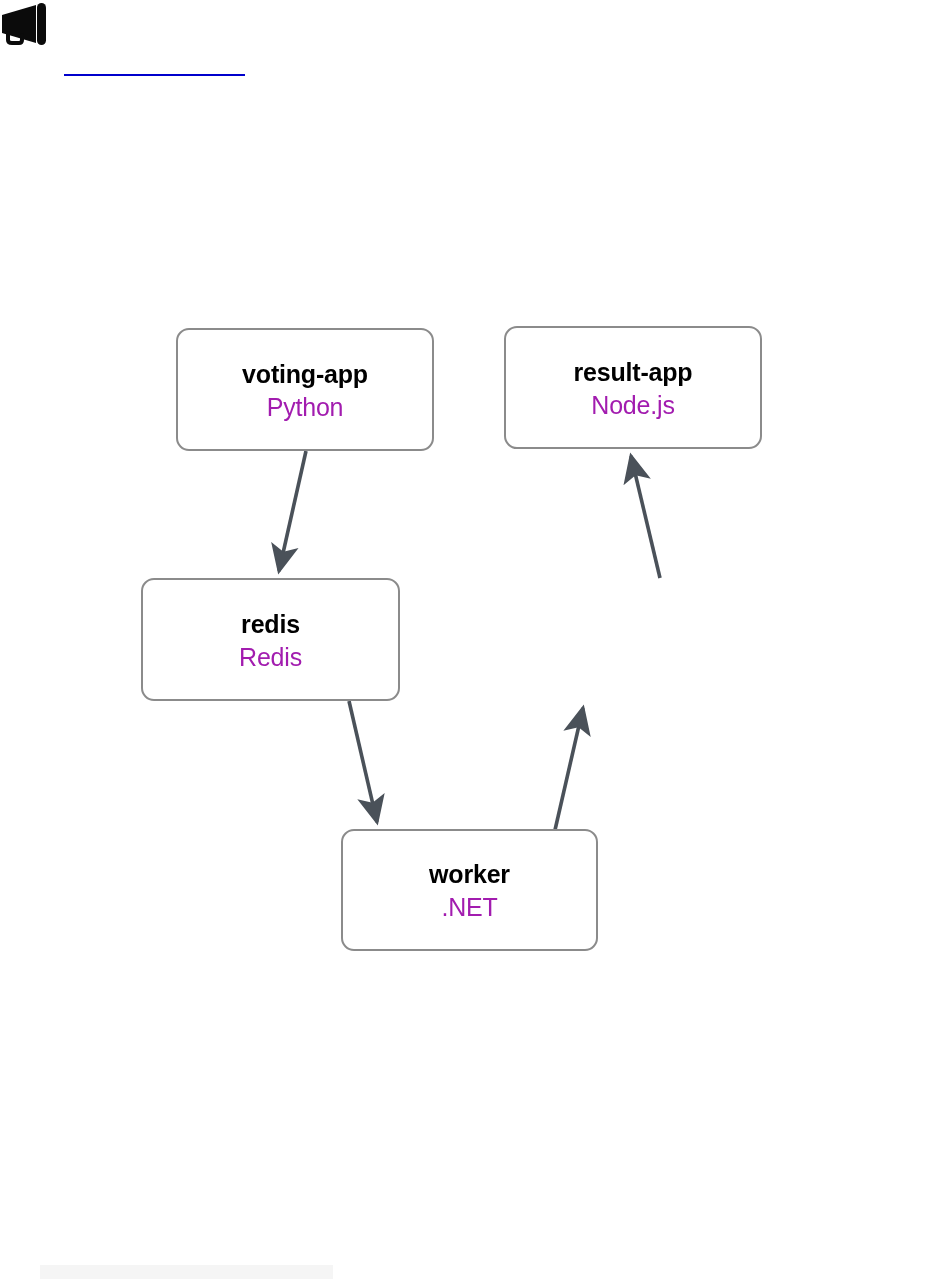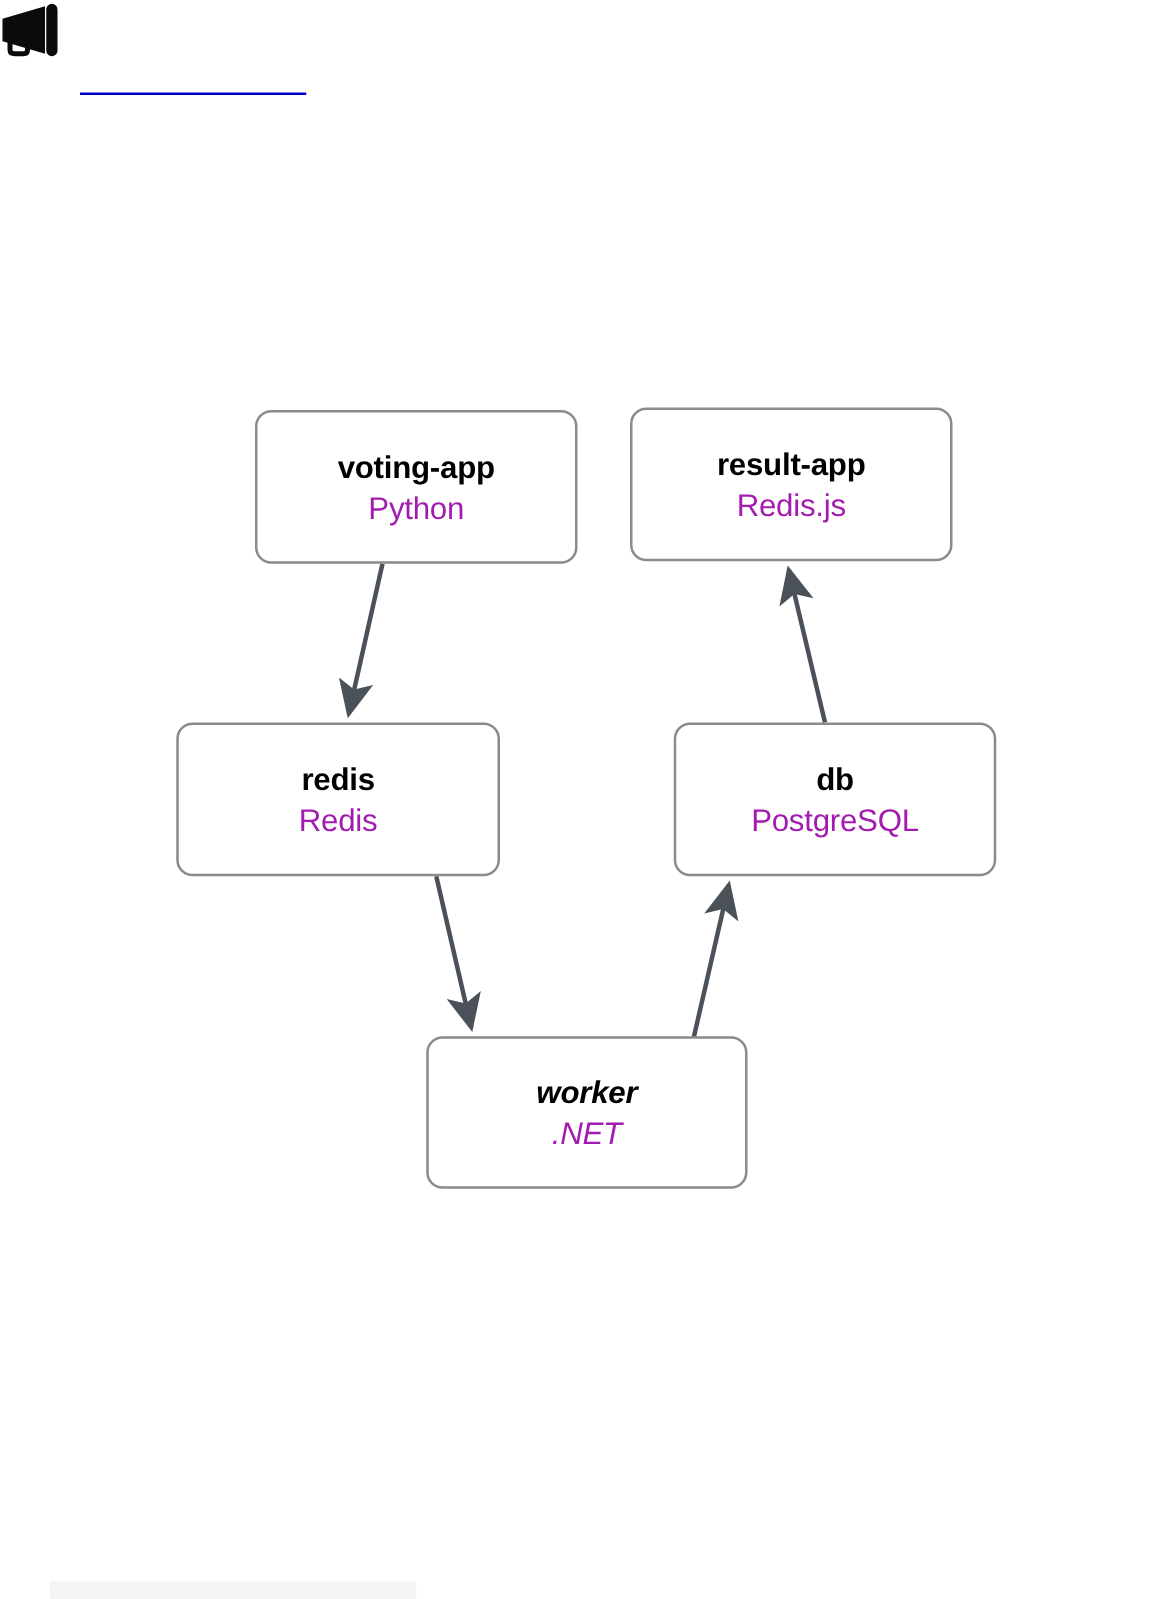--- a/index.html
+++ b/index.html
@@ -89,25 +89,25 @@
 
   .node-tech {
     font-size: 25px;
     font-weight: normal;
     line-height: 32px;
     color: #a21caf;
     letter-spacing: -0.2px;
   }
 
   
-  #node-voting-app { left: 176px; top: 328px;  width: 258px; height: 123px; margin-left: 28px; }
+  #node-voting-app { left: 176px; top: 328px;  width: 258px; height: 123px; }
   #node-result-app { left: 504px; top: 326px;  width: 258px; height: 123px; }
   #node-redis      { left: 141px; top: 578px;  width: 259px; height: 123px; }
   #node-db         { left: 539px; top: 578px;  width: 258px; height: 123px; }
-  #node-worker     { left: 341px; top: 829px;  width: 257px; height: 122px; font-style: italic; }
+  #node-worker     { left: 341px; top: 829px;  width: 257px; height: 122px; }
 
   
   #footer-placeholder {
     position: absolute;
     left: 40px;
     top: 1265px;
     width: 293px;
     height: 20px;
     background: #f5f5f5;
   }
@@ -149,32 +149,28 @@
     <line x1="660" y1="578" x2="631" y2="456" stroke="#4a5159" stroke-width="3.6" marker-end="url(#arrowhead)"></line>
   </svg>
 
   <div class="node-box" id="node-voting-app">
     <div class="node-name">voting-app</div>
     <div class="node-tech">Python</div>
   </div>
 
   <div class="node-box" id="node-result-app">
     <div class="node-name">result-app</div>
-    <div class="node-tech">Redis.js</div>
+    <div class="node-tech">Node.js</div>
   </div>
 
   <div class="node-box" id="node-redis">
     <div class="node-name">redis</div>
     <div class="node-tech">Redis</div>
   </div>
 
-  <div class="node-box" id="node-db">
-    <div class="node-name">db</div>
-    <div class="node-tech">PostgreSQL</div>
-  </div>
 
   <div class="node-box" id="node-worker">
     <div class="node-name">worker</div>
     <div class="node-tech">.NET</div>
   </div>
 
 </div>
 
 <div id="footer-placeholder"></div>
 

